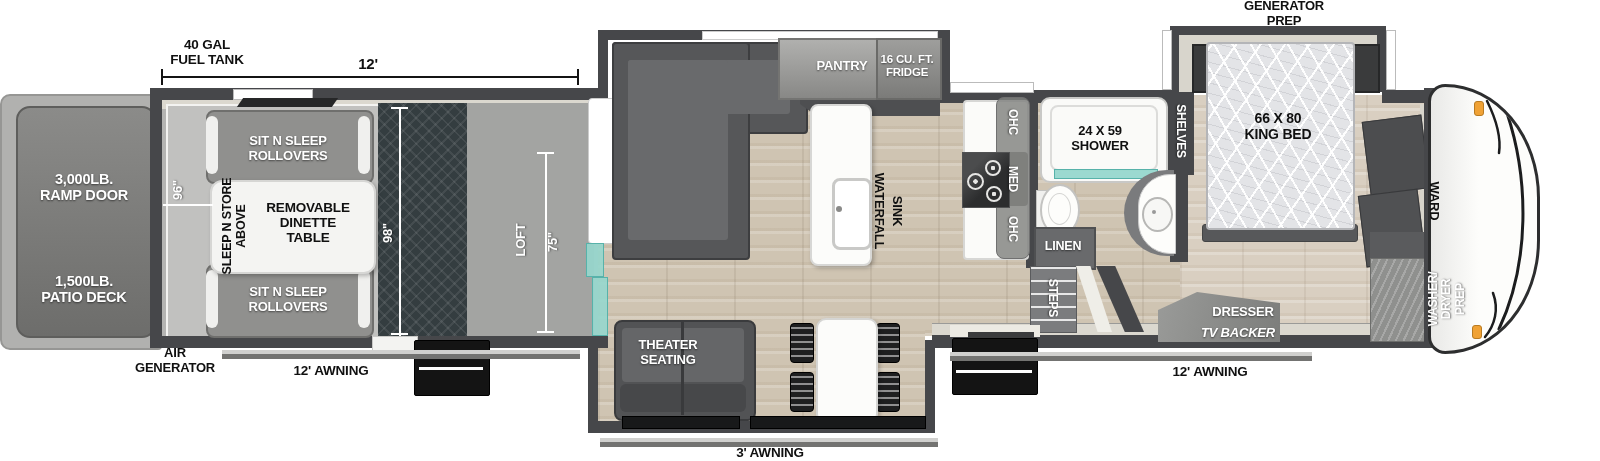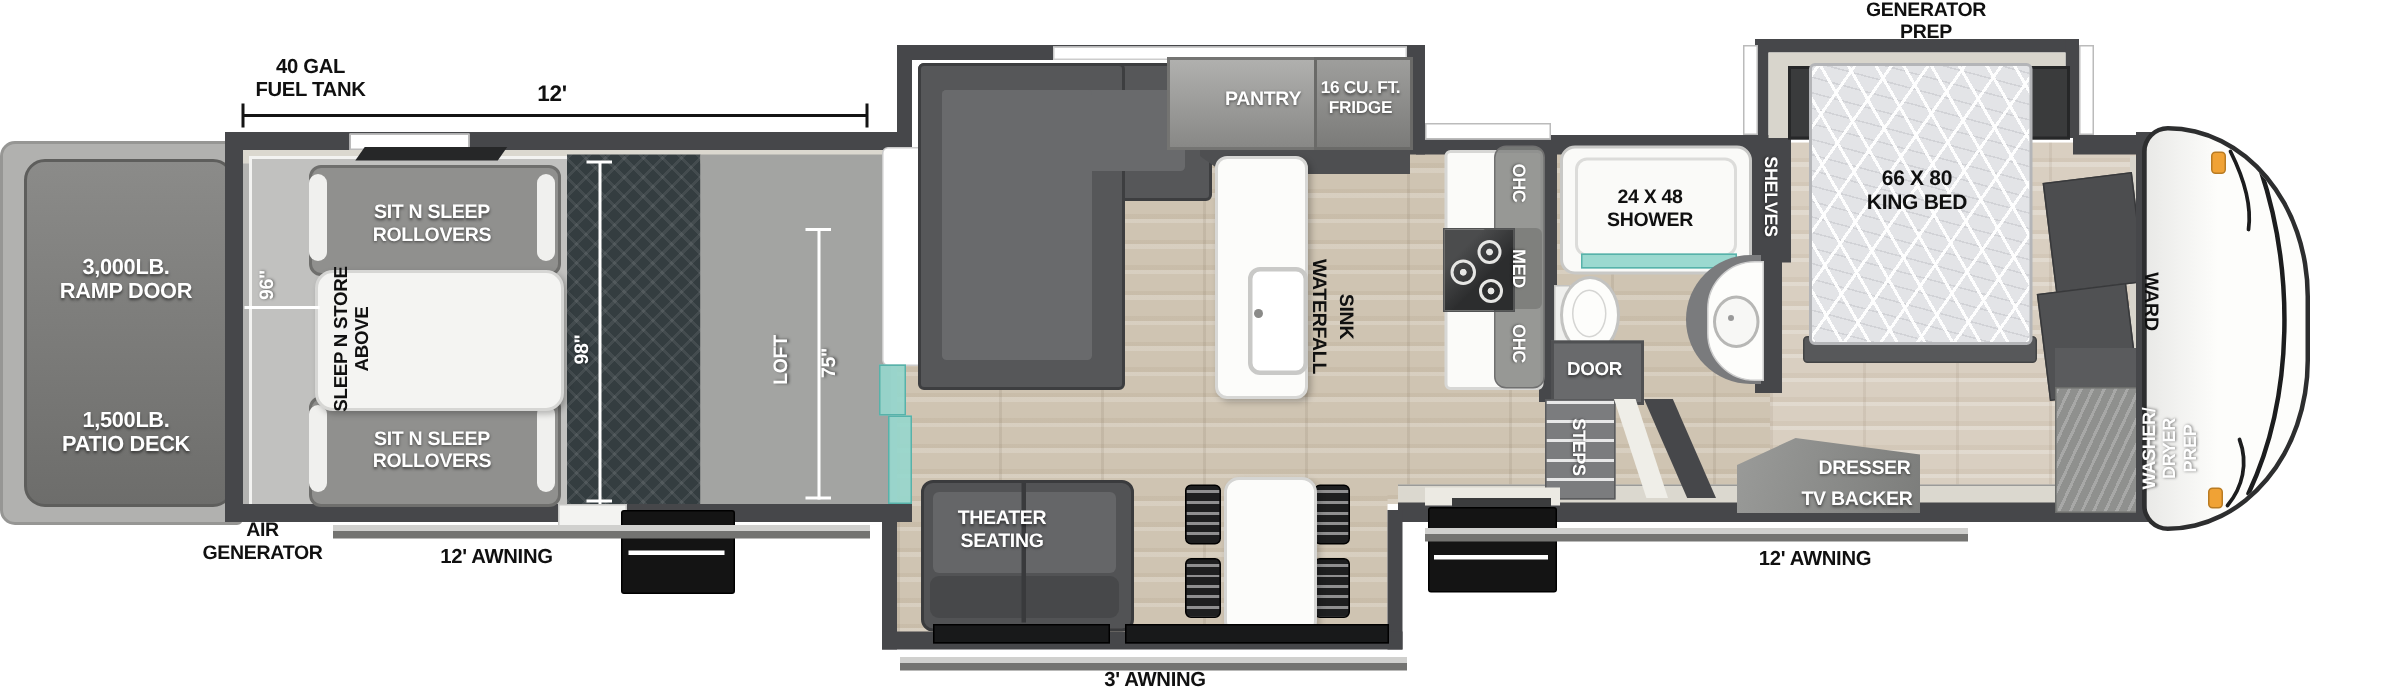--- a/index.html
+++ b/index.html
@@ -189,50 +189,53 @@
 RAMP DOOR</div>
   <div class="lbl wt" style="left:84px;top:289px;font-size:14.5px;">1,500LB.
 PATIO DECK</div>
   <div class="lbl bk" style="left:207px;top:52px;font-size:13.5px;">40 GAL
 FUEL TANK</div>
   <div class="lbl bk" style="left:368px;top:64px;font-size:15px;">12'</div>
   <div class="lbl wt" style="left:288px;top:149px;">SIT N SLEEP
 ROLLOVERS</div>
   <div class="lbl wt" style="left:288px;top:300px;">SIT N SLEEP
 ROLLOVERS</div>
+  <div class="lbl bk" style="left:308px;top:223px;font-size:13.5px;">REMOVABLE
+DINETTE
+TABLE</div>
   <div class="lbl bk r270" style="left:234px;top:226px;font-size:12.5px;">SLEEP N STORE
 ABOVE</div>
   <div class="lbl wt r270" style="left:178px;top:190px;">96"</div>
   <div class="lbl wt r270" style="left:388px;top:233px;">98"</div>
   <div class="lbl wt r270" style="left:521px;top:240px;">LOFT</div>
   <div class="lbl wt r270" style="left:553px;top:242px;">75"</div>
   <div class="lbl bk" style="left:175px;top:361px;">AIR
 GENERATOR</div>
   <div class="lbl bk" style="left:331px;top:371px;font-size:13.5px;">12' AWNING</div>
   <div class="lbl bk" style="left:1210px;top:372px;font-size:13.5px;">12' AWNING</div>
   <div class="lbl bk" style="left:770px;top:453px;font-size:13.5px;">3' AWNING</div>
   <div class="lbl wt" style="left:842px;top:66px;">PANTRY</div>
   <div class="lbl wt" style="left:907px;top:66px;font-size:11.5px;">16 CU. FT.
 FRIDGE</div>
   <div class="lbl bk r90" style="left:879px;top:211px;">WATERFALL</div>
   <div class="lbl bk r90" style="left:897px;top:211px;">SINK</div>
   <div class="lbl wt r90" style="left:1012px;top:122px;font-size:12px;">OHC</div>
   <div class="lbl wt r90" style="left:1012px;top:179px;font-size:12px;">MED</div>
   <div class="lbl wt r90" style="left:1012px;top:229px;font-size:12px;">OHC</div>
-  <div class="lbl bk" style="left:1100px;top:139px;">24 X 48
+  <div class="lbl bk" style="left:1100px;top:139px;">24 X 59
 SHOWER</div>
-  <div class="lbl wt" style="left:1063px;top:246px;font-size:12.5px;">DOOR</div>
+  <div class="lbl wt" style="left:1063px;top:246px;font-size:12.5px;">LINEN</div>
   <div class="lbl wt r90" style="left:1052px;top:298px;font-size:12px;">STEPS</div>
   <div class="lbl wt r90" style="left:1180px;top:131px;font-size:12px;">SHELVES</div>
   <div class="lbl bk" style="left:1284px;top:14px;">GENERATOR
 PREP</div>
   <div class="lbl bk" style="left:1278px;top:127px;font-size:14px;">66 X 80
 KING BED</div>
   <div class="lbl bk r90" style="left:1434px;top:201px;">WARD</div>
   <div class="lbl wt r270" style="left:1447px;top:299px;font-size:12px;">WASHER/
 DRYER
 PREP</div>
   <div class="lbl wt" style="left:1243px;top:312px;">DRESSER</div>
-  <div class="lbl wt" style="left:1238px;top:333px;">TV BACKER</div>
+  <div class="lbl wt" style="left:1238px;top:333px;font-style:italic;">TV BACKER</div>
   <div class="lbl wt" style="left:668px;top:353px;">THEATER
 SEATING</div>
 
 </div>
 
 </body></html>

